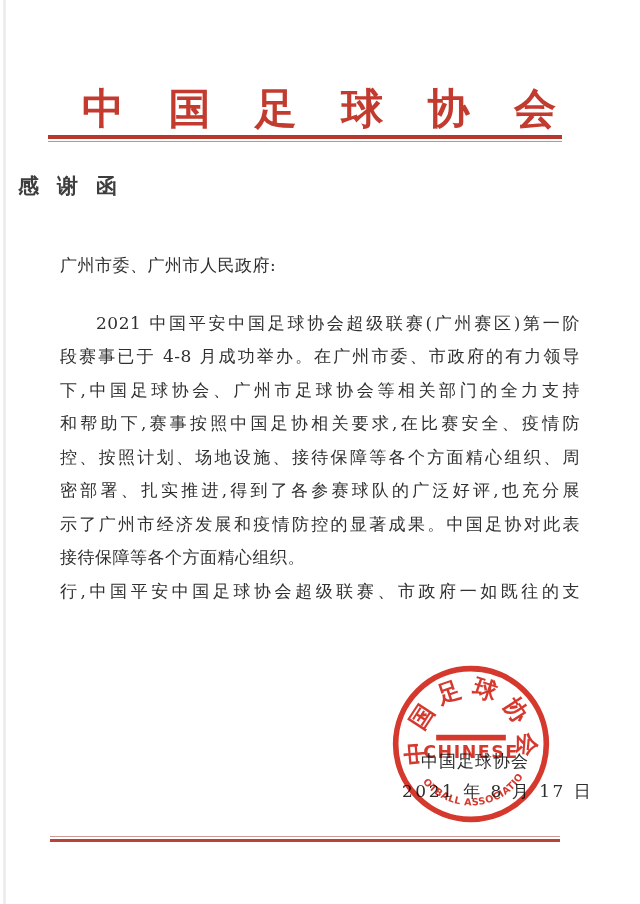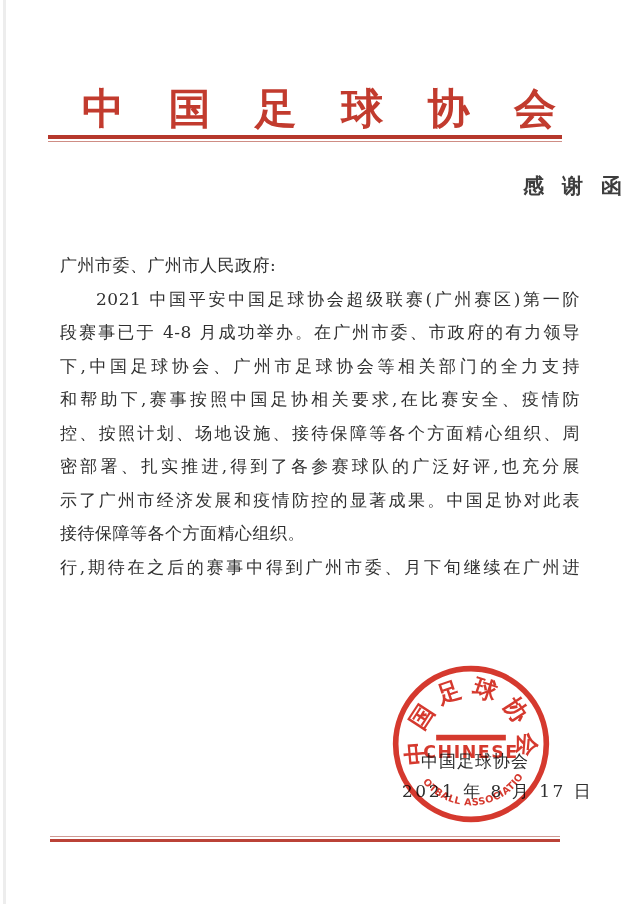--- a/index.html
+++ b/index.html
@@ -21,34 +21,34 @@
     position:absolute; left:82px; top:84px; width:474px; height:50px;
     display:flex; justify-content:space-between; align-items:center;
     font-size:42px; font-weight:bold; color:#c23b2e;
     font-family:"DejaVu Serif","Liberation Serif",serif;
   }
   .rule-top-thick { position:absolute; left:48px; top:135px; width:514px; height:4px; background:#b6382c; }
   .rule-top-thin  { position:absolute; left:48px; top:141px; width:514px; height:1px; background:#cf8d85; }
   
   .letter-title {
     position:absolute; left:0; top:172px; width:640px;
-    text-align:right; font-size:21px; font-weight:600; color:#3d3d3d;
+    text-align:left; font-size:21px; font-weight:600; color:#3d3d3d;
     letter-spacing:18px; text-indent:18px;
   }
   
   .body-text {
     position:absolute; left:60px; top:249px; width:520px;
     font-size:17px; color:#303030; line-height:33.5px;
   }
   .line {
     text-align:justify; text-align-last:justify; text-justify:inter-character;
     letter-spacing:.5px; white-space:normal;
   }
   .line.plain { text-align:left; text-align-last:left; }
-  .line.indent { text-indent:36px; }
+  .line.indent { text-indent:36px;margin-top:24px; }
   
   .sig-name {
     position:absolute; left:421px; top:750px;
     font-size:17px; letter-spacing:1px; color:#2e2e2e; z-index:1;
   }
   .sig-date {
     position:absolute; left:402px; top:780px;
     font-size:17px; letter-spacing:2.5px; color:#2e2e2e; z-index:1;
   }
   
@@ -97,21 +97,21 @@
   <div class="body-text">
     <div class="line plain">广州市委、广州市人民政府:</div>
     <div class="line indent">2021 中国平安中国足球协会超级联赛(广州赛区)第一阶</div>
     <div class="line">段赛事已于 4-8 月成功举办。在广州市委、市政府的有力领导</div>
     <div class="line">下,中国足球协会、广州市足球协会等相关部门的全力支持</div>
     <div class="line">和帮助下,赛事按照中国足协相关要求,在比赛安全、疫情防</div>
     <div class="line">控、按照计划、场地设施、接待保障等各个方面精心组织、周</div>
     <div class="line">密部署、扎实推进,得到了各参赛球队的广泛好评,也充分展</div>
     <div class="line">示了广州市经济发展和疫情防控的显著成果。中国足协对此表</div>
     <div class="line plain">接待保障等各个方面精心组织。</div>
-    <div class="line">行,期待在之后的赛事中得到广州市委、月下旬继续在广州进</div>
+    <div class="line">行,中国平安中国足球协会超级联赛、市政府一如既往的支</div>
   </div>
 
   <div class="sig-name">中国足球协会</div>
   <div class="sig-date">2021 年 8 月 17 日</div>
 
   <div class="seal">
     <svg viewBox="0 0 160 160" xmlns="http://www.w3.org/2000/svg">
       <defs>
         <path id="arcTop" d="M 37.4,99.9 A 47,47 0 1 1 122.6,99.9" fill="none"></path>
         <path id="arcBot" d="M 30.9,114.4 A 60,60 0 0 0 129.1,114.4" fill="none"></path>

